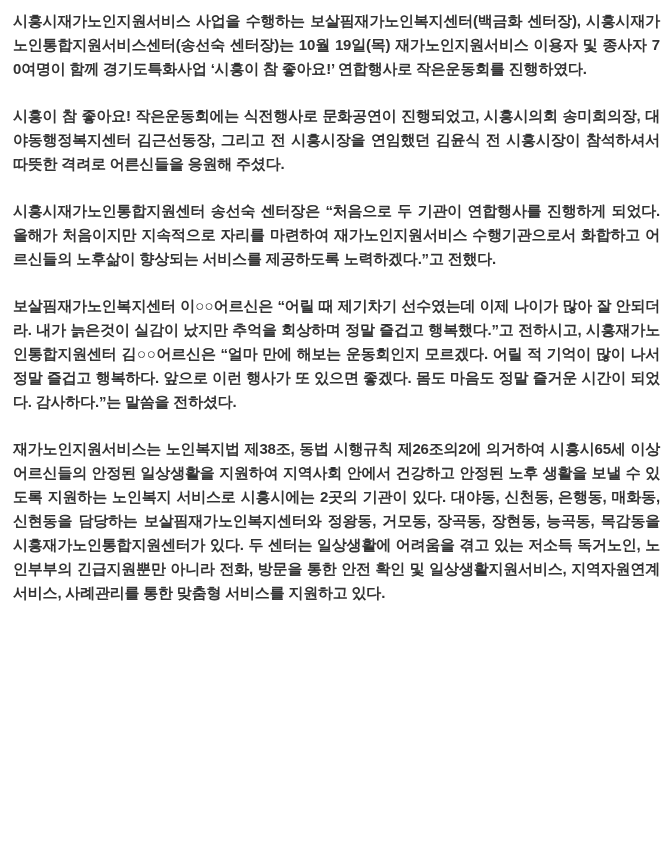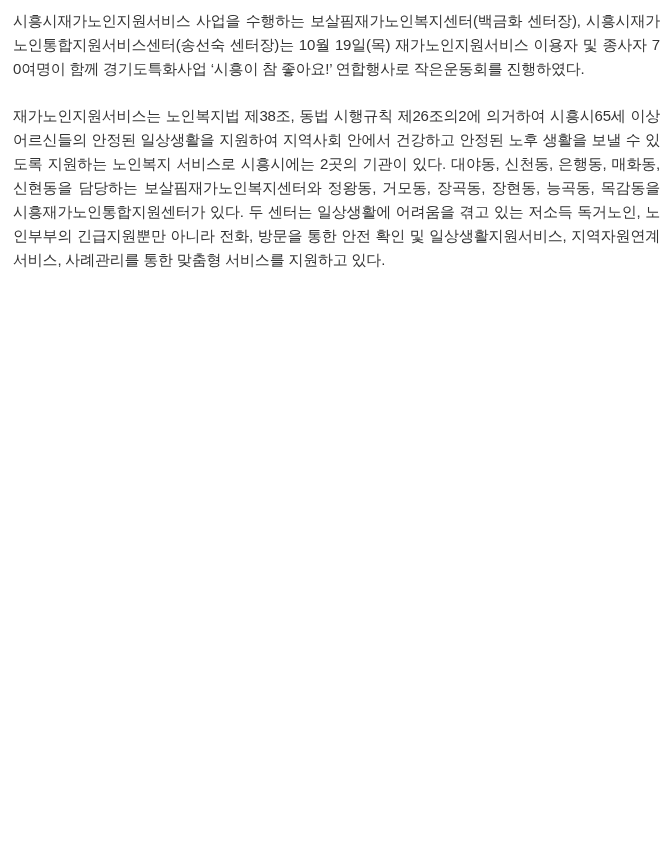--- a/index.html
+++ b/index.html
@@ -17,21 +17,25 @@
     padding: 9px 12px 0 13px;
     color: #333333;
     font-size: 15px;
     line-height: 24px;
     letter-spacing: -0.2px;
   }
   .article p {
     margin: 0 0 23px 0;
     text-align: justify;
     word-break: break-all;
+    font-weight: bold;
   }
 </style>
 </head>
 <body>
 
 <div class="article">
   <p>시흥시재가노인지원서비스 사업을 수행하는 보살핌재가노인복지센터(백금화 센터장), 시흥시재가노인통합지원서비스센터(송선숙 센터장)는 10월 19일(목) 재가노인지원서비스 이용자 및 종사자 70여명이 함께 경기도특화사업 ‘시흥이 참 좋아요!’ 연합행사로 작은운동회를 진행하였다.</p>
+  <p>시흥이 참 좋아요! 작은운동회에는 식전행사로 문화공연이 진행되었고, 시흥시의회 송미희의장, 대야동행정복지센터 김근선동장, 그리고 전 시흥시장을 연임했던 김윤식 전 시흥시장이 참석하셔서 따뜻한 격려로 어른신들을 응원해 주셨다.</p>
+  <p>시흥시재가노인통합지원센터 송선숙 센터장은 “처음으로 두 기관이 연합행사를 진행하게 되었다. 올해가 처음이지만 지속적으로 자리를 마련하여 재가노인지원서비스 수행기관으로서 화합하고 어르신들의 노후삶이 향상되는 서비스를 제공하도록 노력하겠다.”고 전했다.</p>
+  <p>보살핌재가노인복지센터 이○○어르신은 “어릴 때 제기차기 선수였는데 이제 나이가 많아 잘 안되더라. 내가 늙은것이 실감이 났지만 추억을 회상하며 정말 즐겁고 행복했다.”고 전하시고, 시흥재가노인통합지원센터 김○○어르신은 “얼마 만에 해보는 운동회인지 모르겠다. 어릴 적 기억이 많이 나서 정말 즐겁고 행복하다. 앞으로 이런 행사가 또 있으면 좋겠다. 몸도 마음도 정말 즐거운 시간이 되었다. 감사하다.”는 말씀을 전하셨다.</p>
   <p>재가노인지원서비스는 노인복지법 제38조, 동법 시행규칙 제26조의2에 의거하여 시흥시65세 이상 어르신들의 안정된 일상생활을 지원하여 지역사회 안에서 건강하고 안정된 노후 생활을 보낼 수 있도록 지원하는 노인복지 서비스로 시흥시에는 2곳의 기관이 있다. 대야동, 신천동, 은행동, 매화동, 신현동을 담당하는 보살핌재가노인복지센터와 정왕동, 거모동, 장곡동, 장현동, 능곡동, 목감동을 시흥재가노인통합지원센터가 있다. 두 센터는 일상생활에 어려움을 겪고 있는 저소득 독거노인, 노인부부의 긴급지원뿐만 아니라 전화, 방문을 통한 안전 확인 및 일상생활지원서비스, 지역자원연계서비스, 사례관리를 통한 맞춤형 서비스를 지원하고 있다.</p>
 </div>
 
 </body></html>

